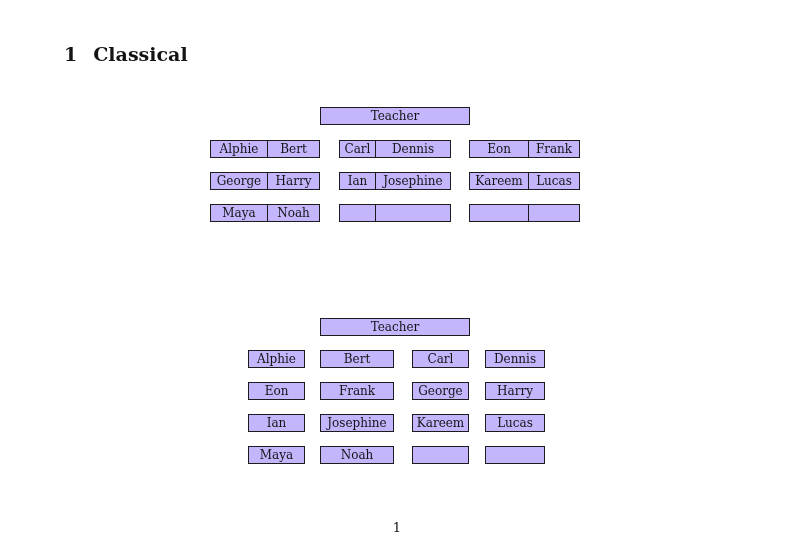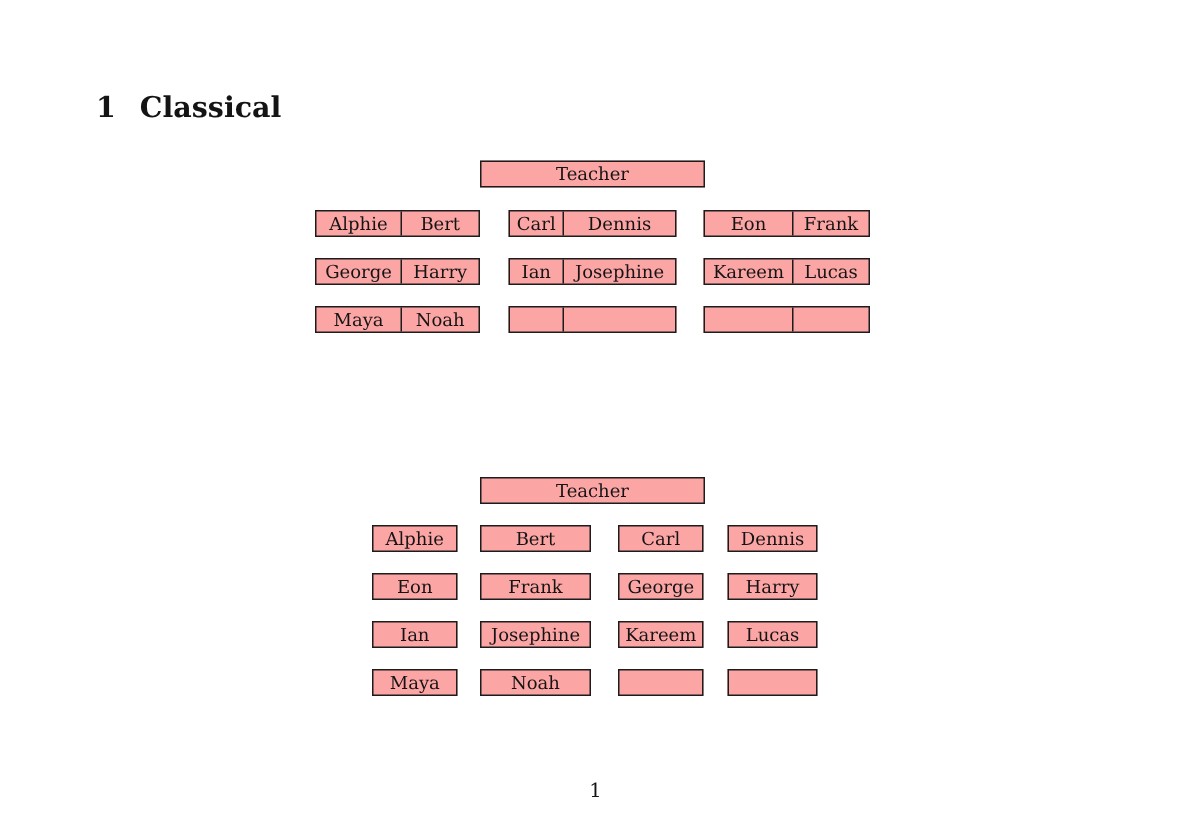--- a/index.html
+++ b/index.html
@@ -2,26 +2,26 @@
 <html><head>
 <meta charset="utf-8">
 <style>
   html,body{margin:0;padding:0;background:#fff;}
   .page{
     position:relative;width:794px;height:560px;background:#ffffff;
     font-family:"DejaVu Serif","Liberation Serif",serif;color:#141414;overflow:hidden;
   }
   .heading{position:absolute;margin:0;font-size:19px;font-weight:bold;line-height:1.1;color:#141414;}
   .heading .secnum{display:inline-block;margin-right:16px;}
-  .h-classical{top:62px;left:64px;}
+  .h-classical{top:44px;left:64px;}
   .h-distributed{top:276px;left:63px;}
 
   .box{
     position:absolute;box-sizing:border-box;height:18px;
-    border:1px solid #1c1c1c;background:#fca5a5;
+    border:1px solid #1c1c1c;background:#c4b5fd;
     display:flex;align-items:center;justify-content:center;
     font-size:12px;line-height:1;white-space:nowrap;
   }
   .teacher{left:320px;width:150px;}
   .t-classical{top:107px;}
   .t-distributed{top:318px;}
 
   
   .pair{justify-content:flex-start;padding:0;}
   .pair .cell{height:100%;display:flex;align-items:center;justify-content:center;box-sizing:border-box;}

